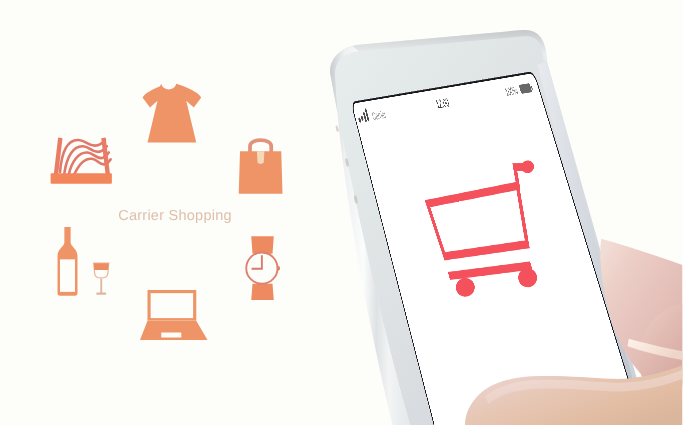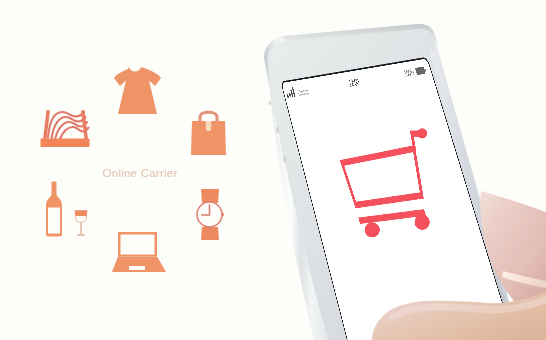--- a/index.html
+++ b/index.html
@@ -57,21 +57,21 @@
   <svg class="icon" style="left:194px;top:187px;" width="32" height="55" viewBox="0 0 64 110">
     <g fill="#ee8a5f">
       <path d="M14 4 L50 4 L48 32 L16 32 Z"></path>
       <path d="M16 80 L48 80 L50 106 L14 106 Z"></path>
     </g>
     <circle cx="56" cy="55" r="4" fill="#e2806a"></circle>
     <circle cx="31" cy="55" r="25" fill="#fdfdfa" stroke="#dd8170" stroke-width="3"></circle>
     <path fill="none" stroke="#d8796a" stroke-width="3" stroke-linecap="square" d="M31 36 L31 56 L16 56"></path>
   </svg>
 
-  <div id="caption">Online Carrier</div>
+  <div id="caption">Carrier Shopping</div>
 
   <div id="phoneWrap">
     <svg width="546" height="340" viewBox="0 0 546 340" style="position:absolute;left:0;top:0">
       <defs>
         <linearGradient id="gBody" x1="0.1" y1="0" x2="0.95" y2="0.75">
           <stop offset="0" stop-color="#e7ecec"></stop>
             <stop offset="0.22" stop-color="#e2e7e8"></stop>
           <stop offset="0.5" stop-color="#dde1e3"></stop>
             <stop offset="0.8" stop-color="#d5d9de"></stop>
           <stop offset="1" stop-color="#cdd2d9"></stop>

